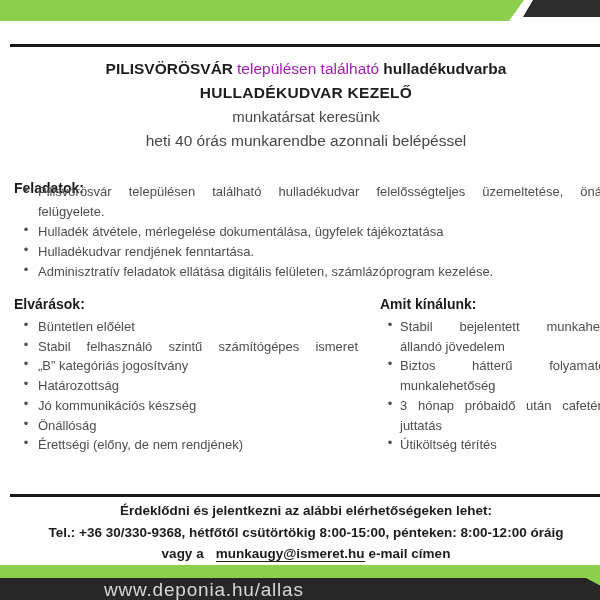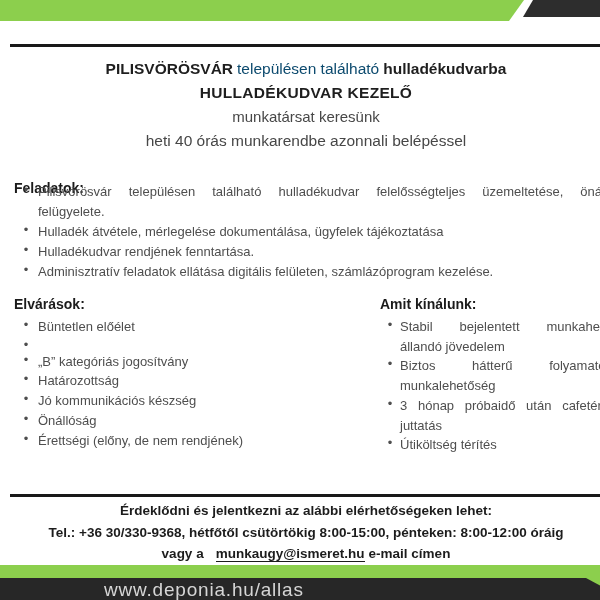--- a/index.html
+++ b/index.html
@@ -13,21 +13,21 @@
     clip-path:polygon(10px 0,100% 0,100% 100%,0 100%);}
 
   .rule{position:absolute;left:10px;width:602px;height:3px;background:#181818;}
   .rule1{top:44px;}
   .rule2{top:494px;}
 
   
   .header{position:absolute;left:0;top:57px;width:612px;text-align:center;color:#1e1e1e;}
   .header .hl{line-height:24px;white-space:nowrap;}
   .h1seg-b{font-weight:700;font-size:15.5px;color:#1e1e1e;}
-  .h1seg-r{font-weight:400;font-size:15.5px;color:#0c4a6e;margin:0 4px;}
+  .h1seg-r{font-weight:400;font-size:15.5px;color:#a21caf;margin:0 4px;}
   .hl2{font-weight:700;font-size:15.5px;letter-spacing:.3px;color:#1e1e1e;}
   .hl3{font-weight:400;font-size:15px;color:#474747;}
   .hl4{font-weight:400;font-size:15.5px;color:#474747;}
 
   
   .sec-h{position:absolute;font-size:14px;font-weight:700;color:#1b1b1b;white-space:nowrap;}
   .h-tasks{left:14px;top:180px;}
   .h-req{left:14px;top:296px;}
   .h-offer{left:380px;top:296px;}
 
@@ -115,20 +115,21 @@
   <div class="list l-req">
       <div class="li">
         <span class="dot">•</span>
         <div class="li-text">
           <div class="line">Büntetlen előélet</div>
         </div>
       </div>
       <div class="li">
         <span class="dot">•</span>
         <div class="li-text">
+          <div class="line j">Stabil felhasználó szintű számítógépes ismeret</div>
         </div>
       </div>
       <div class="li">
         <span class="dot">•</span>
         <div class="li-text">
           <div class="line">„B” kategóriás jogosítvány</div>
         </div>
       </div>
       <div class="li">
         <span class="dot">•</span>

